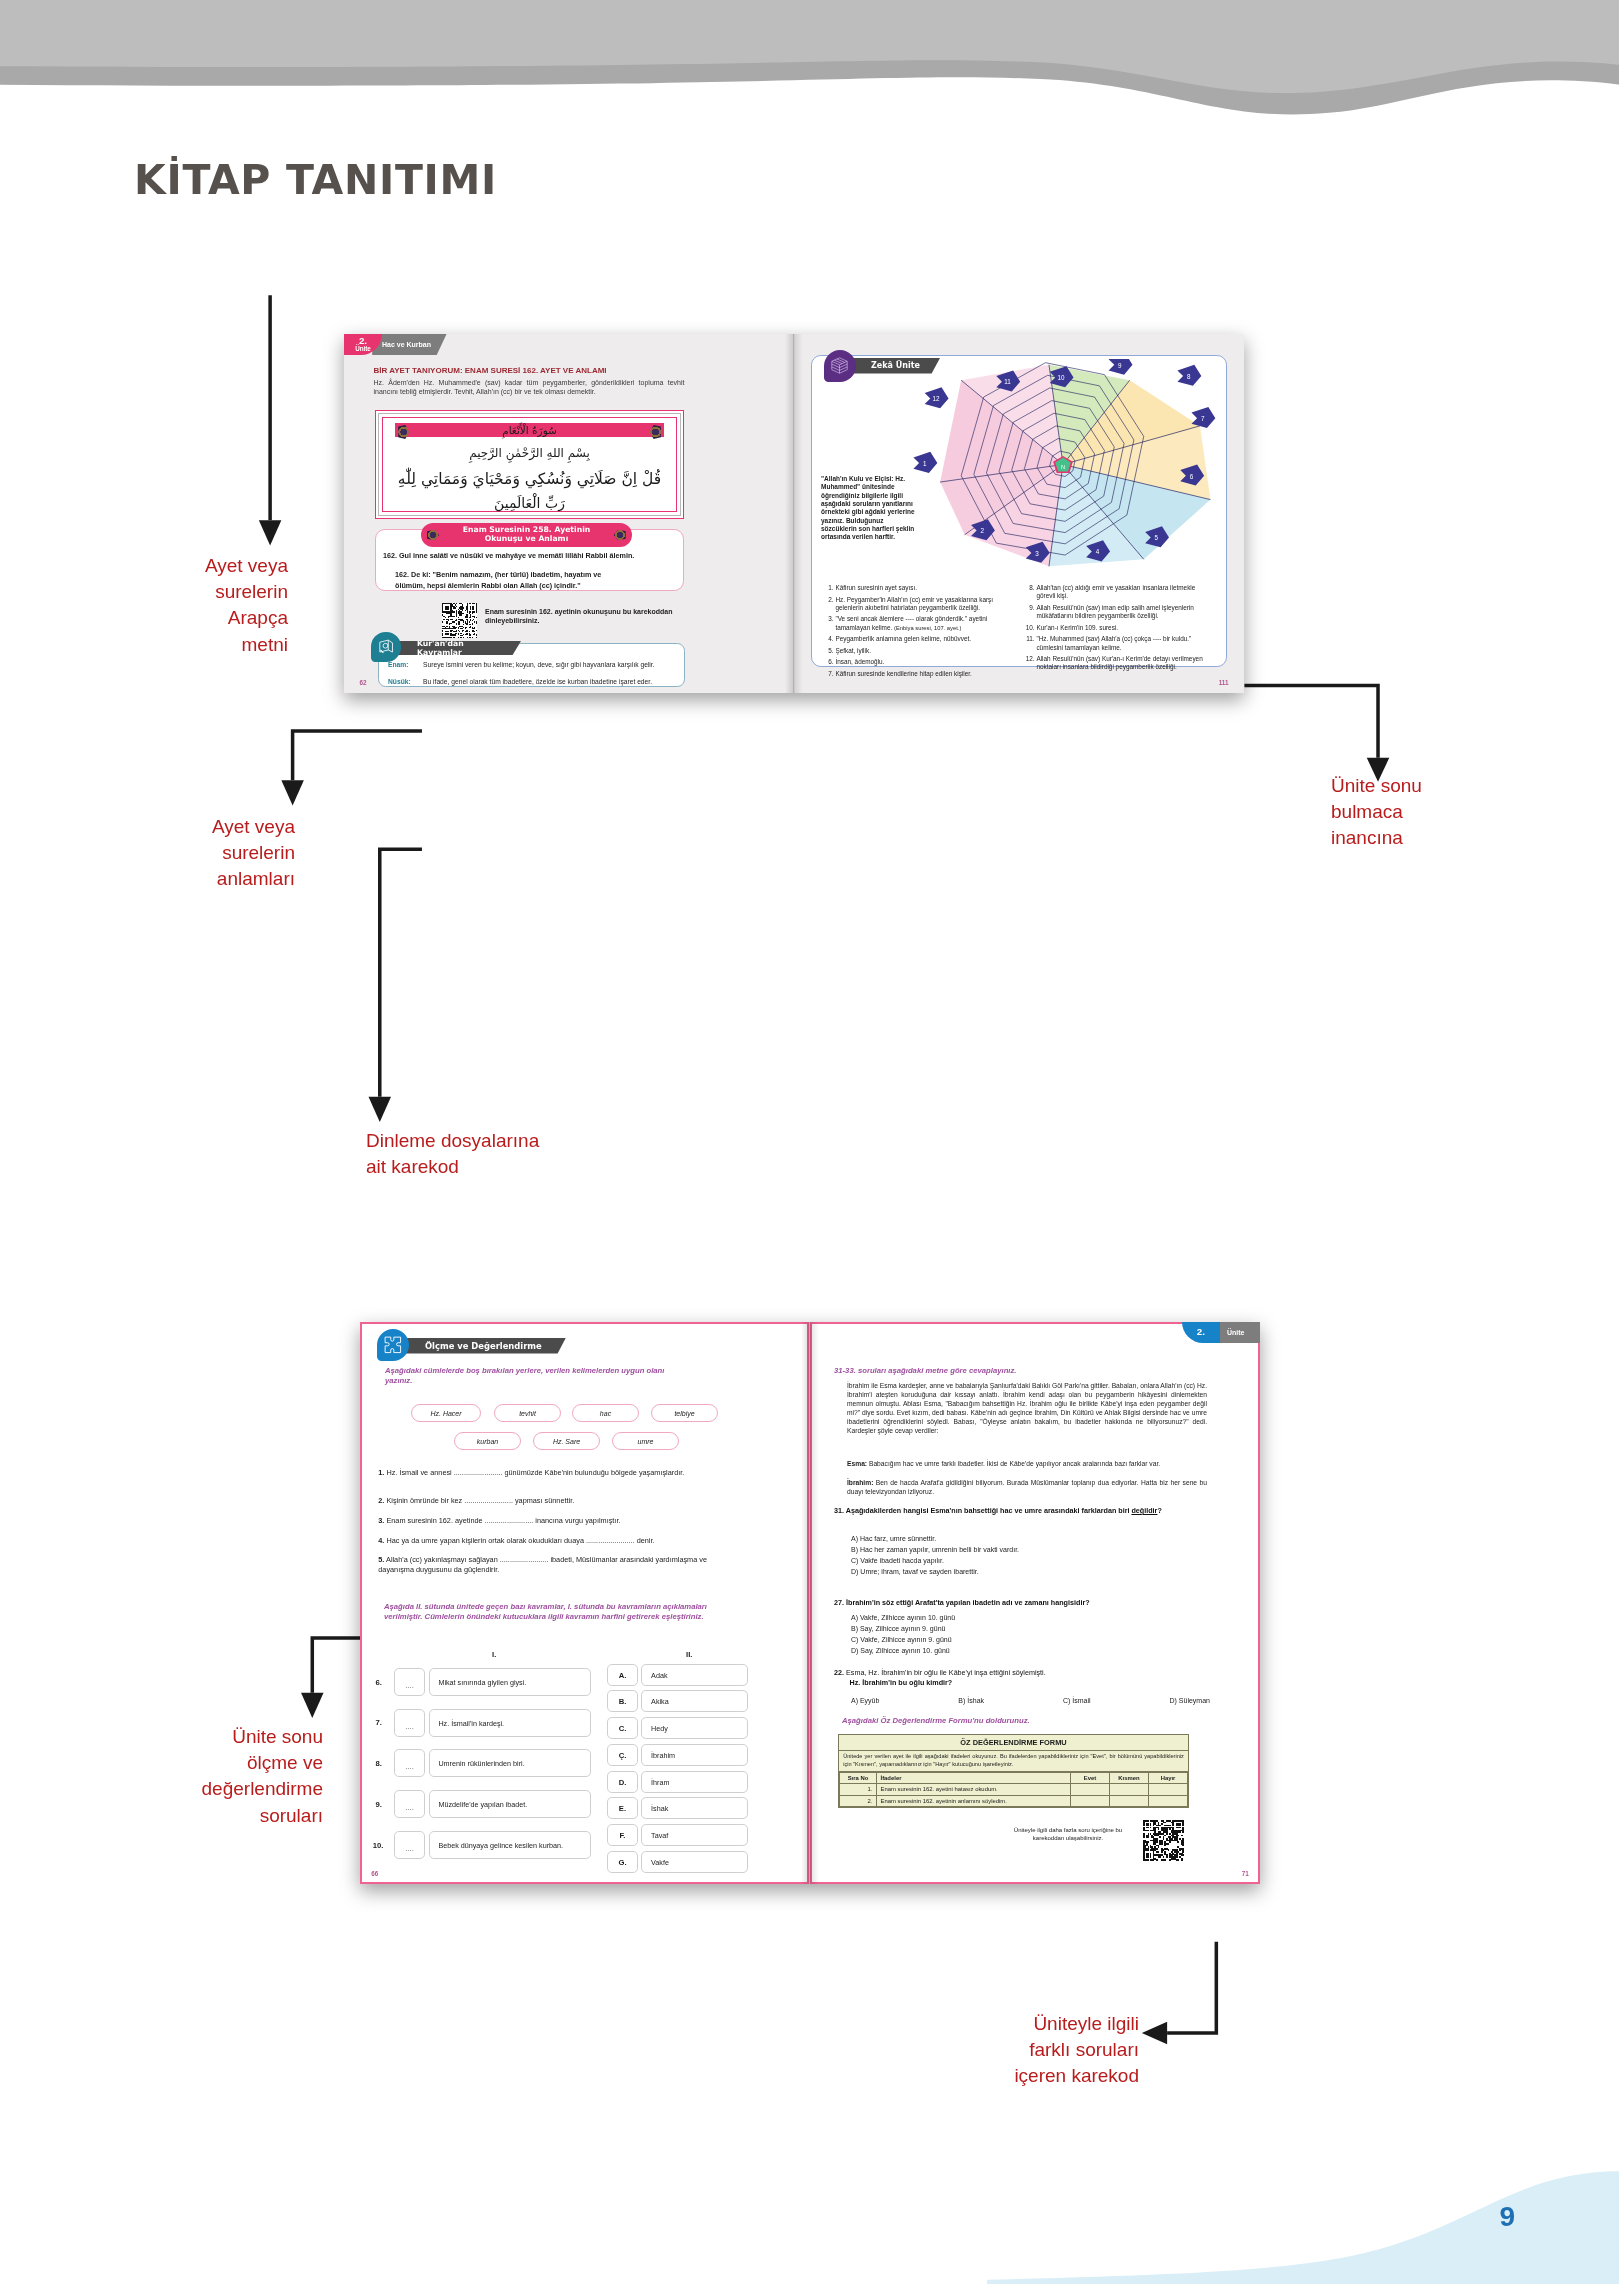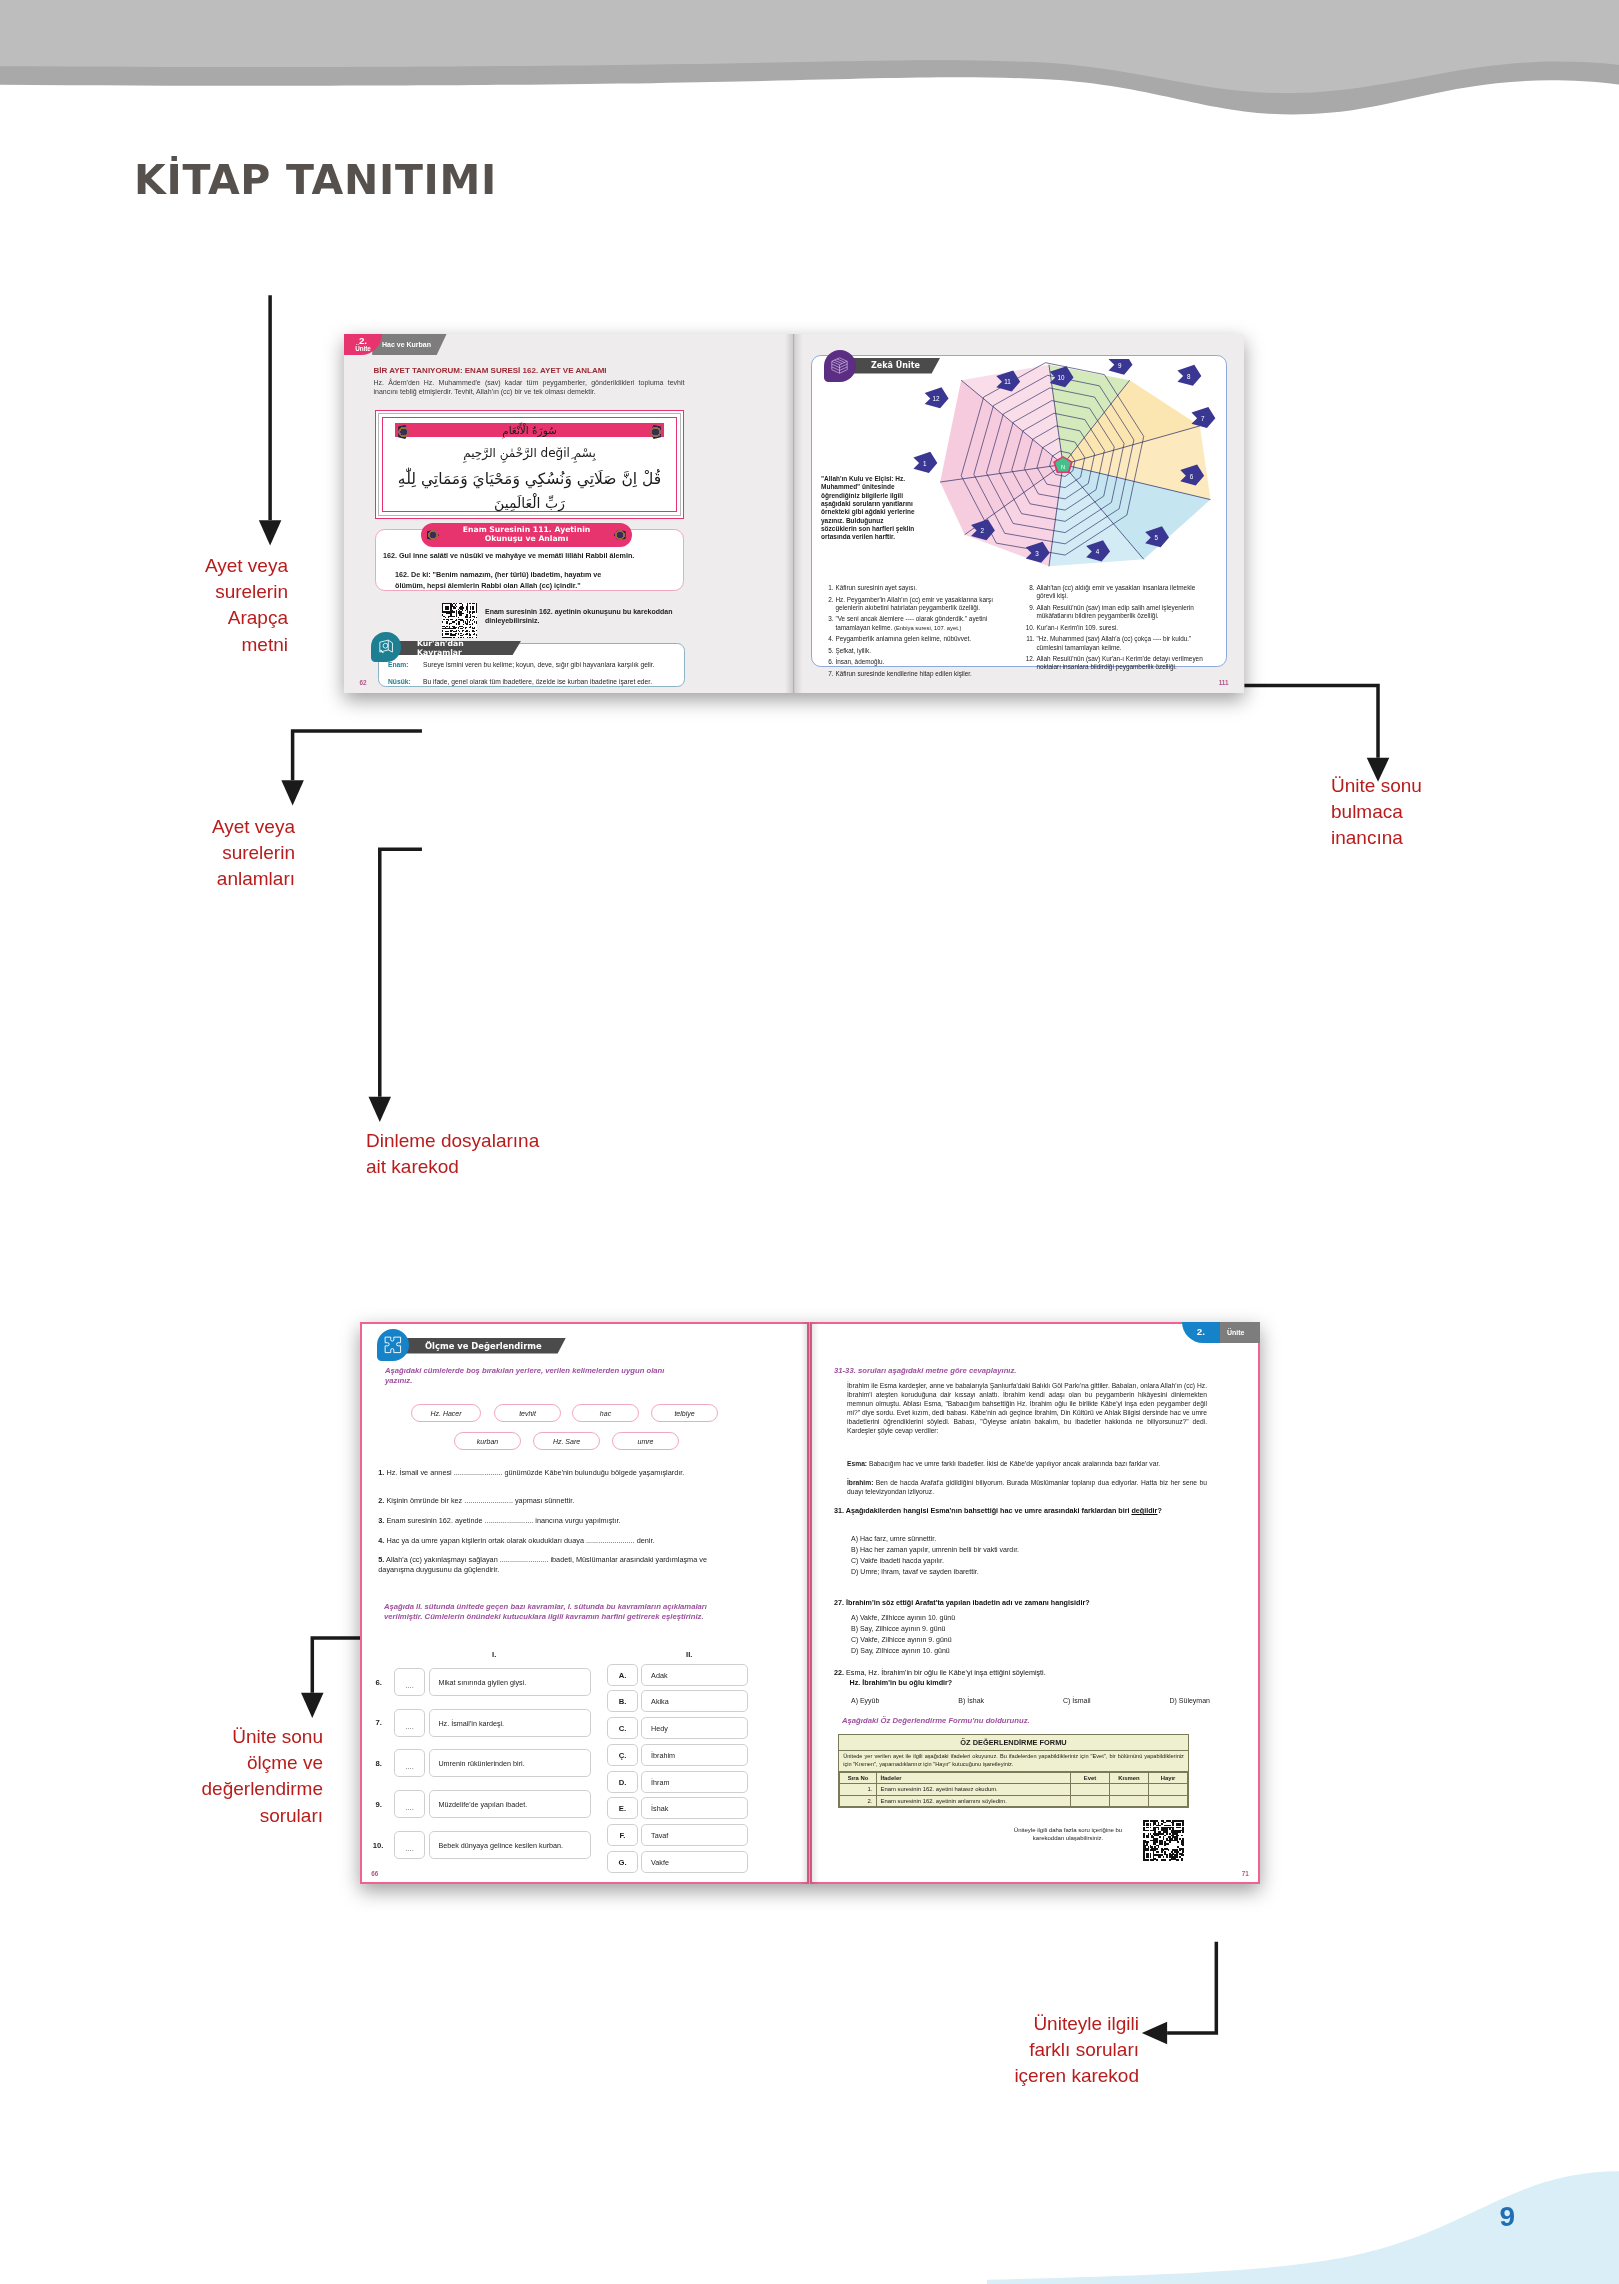--- a/index.html
+++ b/index.html
@@ -325,32 +325,32 @@
     <div class="s1-para">Hz. Âdem'den Hz. Muhammed'e (sav) kadar tüm peygamberler, gönderildikleri topluma tevhit inancını tebliğ etmişlerdir. Tevhit, Allah'ın (cc) bir ve tek olması demektir.</div>
 
     <div class="ayet-frame">
       <div class="inner">
           <div class="inner2">
         <div class="sure-band">
           <span class="orn l"></span>
           <span class="arabic" style="font-size:10.5px;">سُورَةُ الْأَنْعَامِ</span>
           <span class="orn r"></span>
         </div>
-        <div class="arabic besmele">بِسْمِ değilِ الرَّحْمٰنِ الرَّحِيمِ</div>
+        <div class="arabic besmele">بِسْمِ اللهِ الرَّحْمٰنِ الرَّحِيمِ</div>
         <div class="arabic ayet-line">قُلْ اِنَّ صَلَاتِي وَنُسُكِي وَمَحْيَايَ وَمَمَاتِي لِلّٰهِ</div>
         <div class="arabic ayet-line2">رَبِّ الْعَالَمِينَ</div>
       </div>
         </div>
     </div>
 
     <div class="okunus-box"></div>
     <div class="okunus-title">
       <span class="orn l"></span>
       <span>
-        <span>Enam Suresinin 111. Ayetinin</span><br>
+        <span>Enam Suresinin 258. Ayetinin</span><br>
         <span>Okunuşu ve Anlamı</span>
       </span>
       <span class="orn r"></span>
     </div>
     <div class="okunus-l1">162. Gul inne salâtî ve nüsükî ve mahyâye ve memâtî lillâhi Rabbil âlemîn.</div>
     <div class="okunus-l2">
       <span>162. De ki: "Benim namazım, (her türlü) ibadetim, hayatım ve</span><br>
       <span>ölümüm, hepsi âlemlerin Rabbi olan Allah (cc) içindir."</span>
     </div>
 

